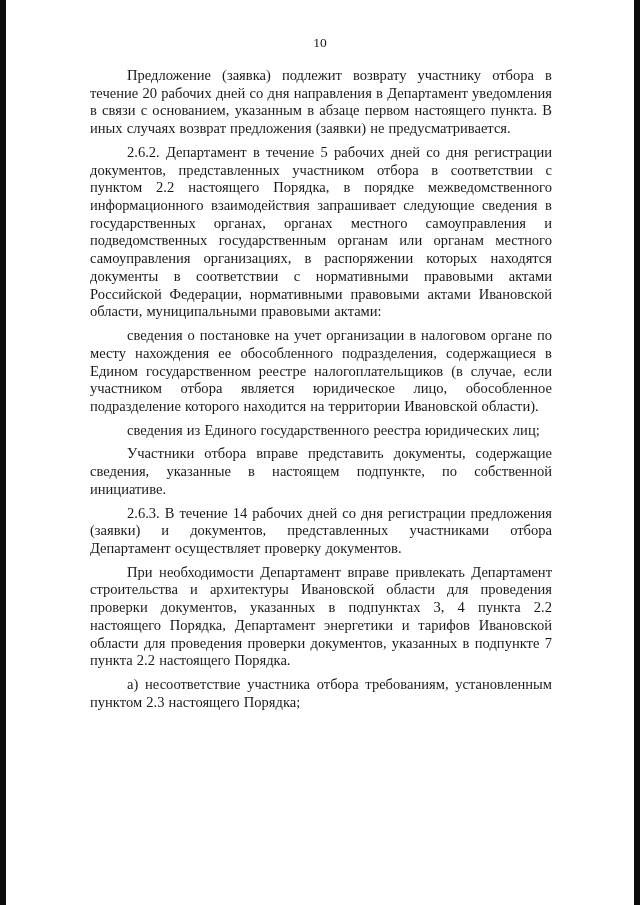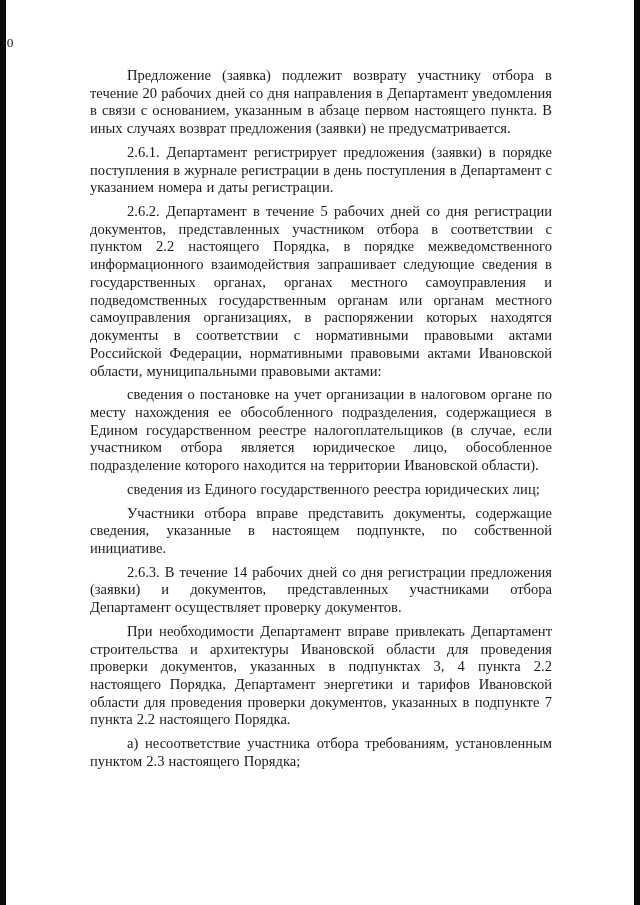--- a/index.html
+++ b/index.html
@@ -18,20 +18,21 @@
   .scan-edge {
     position: absolute; top: 0; height: 100%;
     width: 6px; background: #0c0c0c;
   }
   .scan-edge.left  { left: 0; }
   .scan-edge.right { right: 0; }
   .page-number {
     position: absolute;
     top: 35px; left: 0;
     width: 100%;
+    text-align: center;
     font-size: 13.5px;
     color: #1a1a1a;
   }
   .content {
     position: absolute;
     left: 84px; top: 61px;
     width: 474px;
     color: #1a1a1a;
   }
   .content p {
@@ -48,21 +49,20 @@
 <body>
 
 <div class="page">
   <div class="scan-edge left"></div>
   <div class="scan-edge right"></div>
 
   <div class="page-number">10</div>
 
   <div class="content">
     <p>Предложение (заявка) подлежит возврату участнику отбора в течение 20 рабочих дней со дня направления в Департамент уведомления в связи с основанием, указанным в абзаце первом настоящего пункта. В иных случаях возврат предложения (заявки) не предусматривается.</p>
-    <p>2.6.1. Департамент регистрирует предложения (заявки) в порядке поступления в журнале регистрации в день поступления в Департамент с указанием номера и даты регистрации.</p>
     <p>2.6.2. Департамент в течение 5 рабочих дней со дня регистрации документов, представленных участником отбора в соответствии с пунктом 2.2 настоящего Порядка, в порядке межведомственного информационного взаимодействия запрашивает следующие сведения в государственных органах, органах местного самоуправления и подведомственных государственным органам или органам местного самоуправления организациях, в распоряжении которых находятся документы в соответствии с нормативными правовыми актами Российской Федерации, нормативными правовыми актами Ивановской области, муниципальными правовыми актами:</p>
     <p>сведения о постановке на учет организации в налоговом органе по месту нахождения ее обособленного подразделения, содержащиеся в Едином государственном реестре налогоплательщиков (в случае, если участником отбора является юридическое лицо, обособленное подразделение которого находится на территории Ивановской области).</p>
     <p>сведения из Единого государственного реестра юридических лиц;</p>
     <p>Участники отбора вправе представить документы, содержащие сведения, указанные в настоящем подпункте, по собственной инициативе.</p>
     <p>2.6.3. В течение 14 рабочих дней со дня регистрации предложения (заявки) и документов, представленных участниками отбора Департамент осуществляет проверку документов.</p>
     <p>При необходимости Департамент вправе привлекать Департамент строительства и архитектуры Ивановской области для проведения проверки документов, указанных в подпунктах 3, 4 пункта 2.2 настоящего Порядка, Департамент энергетики и тарифов Ивановской области для проведения проверки документов, указанных в подпункте 7 пункта 2.2 настоящего Порядка.</p>
     <p>а) несоответствие участника отбора требованиям, установленным пунктом 2.3 настоящего Порядка;</p>
   </div>
 </div>
 

